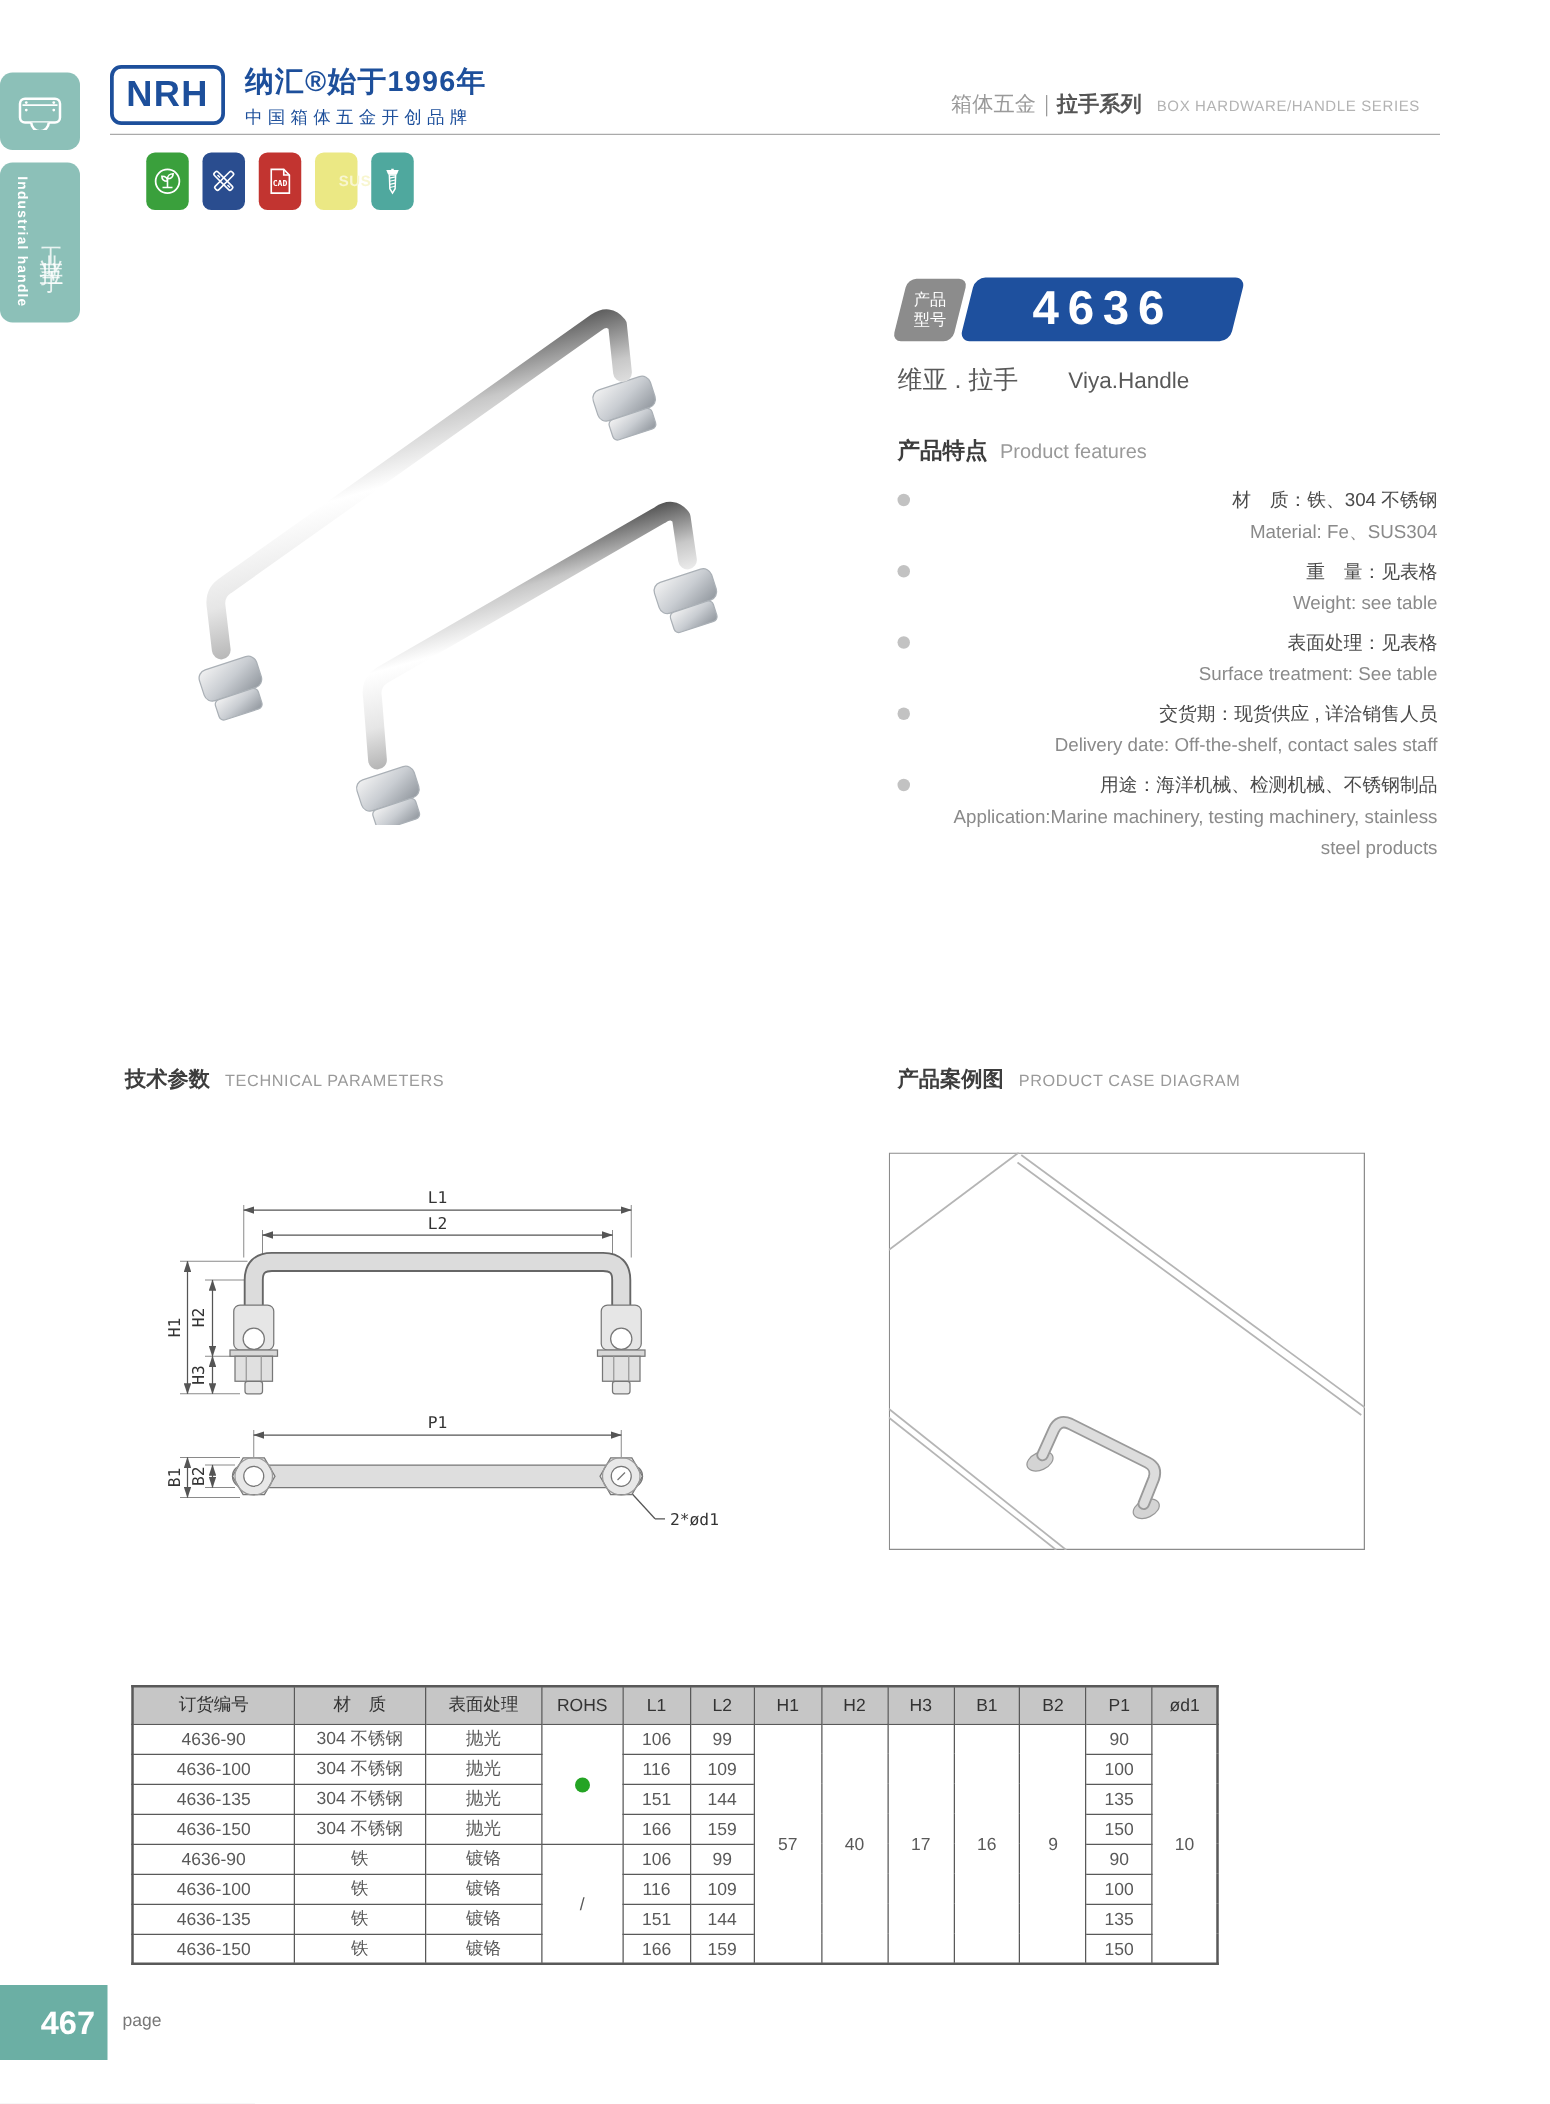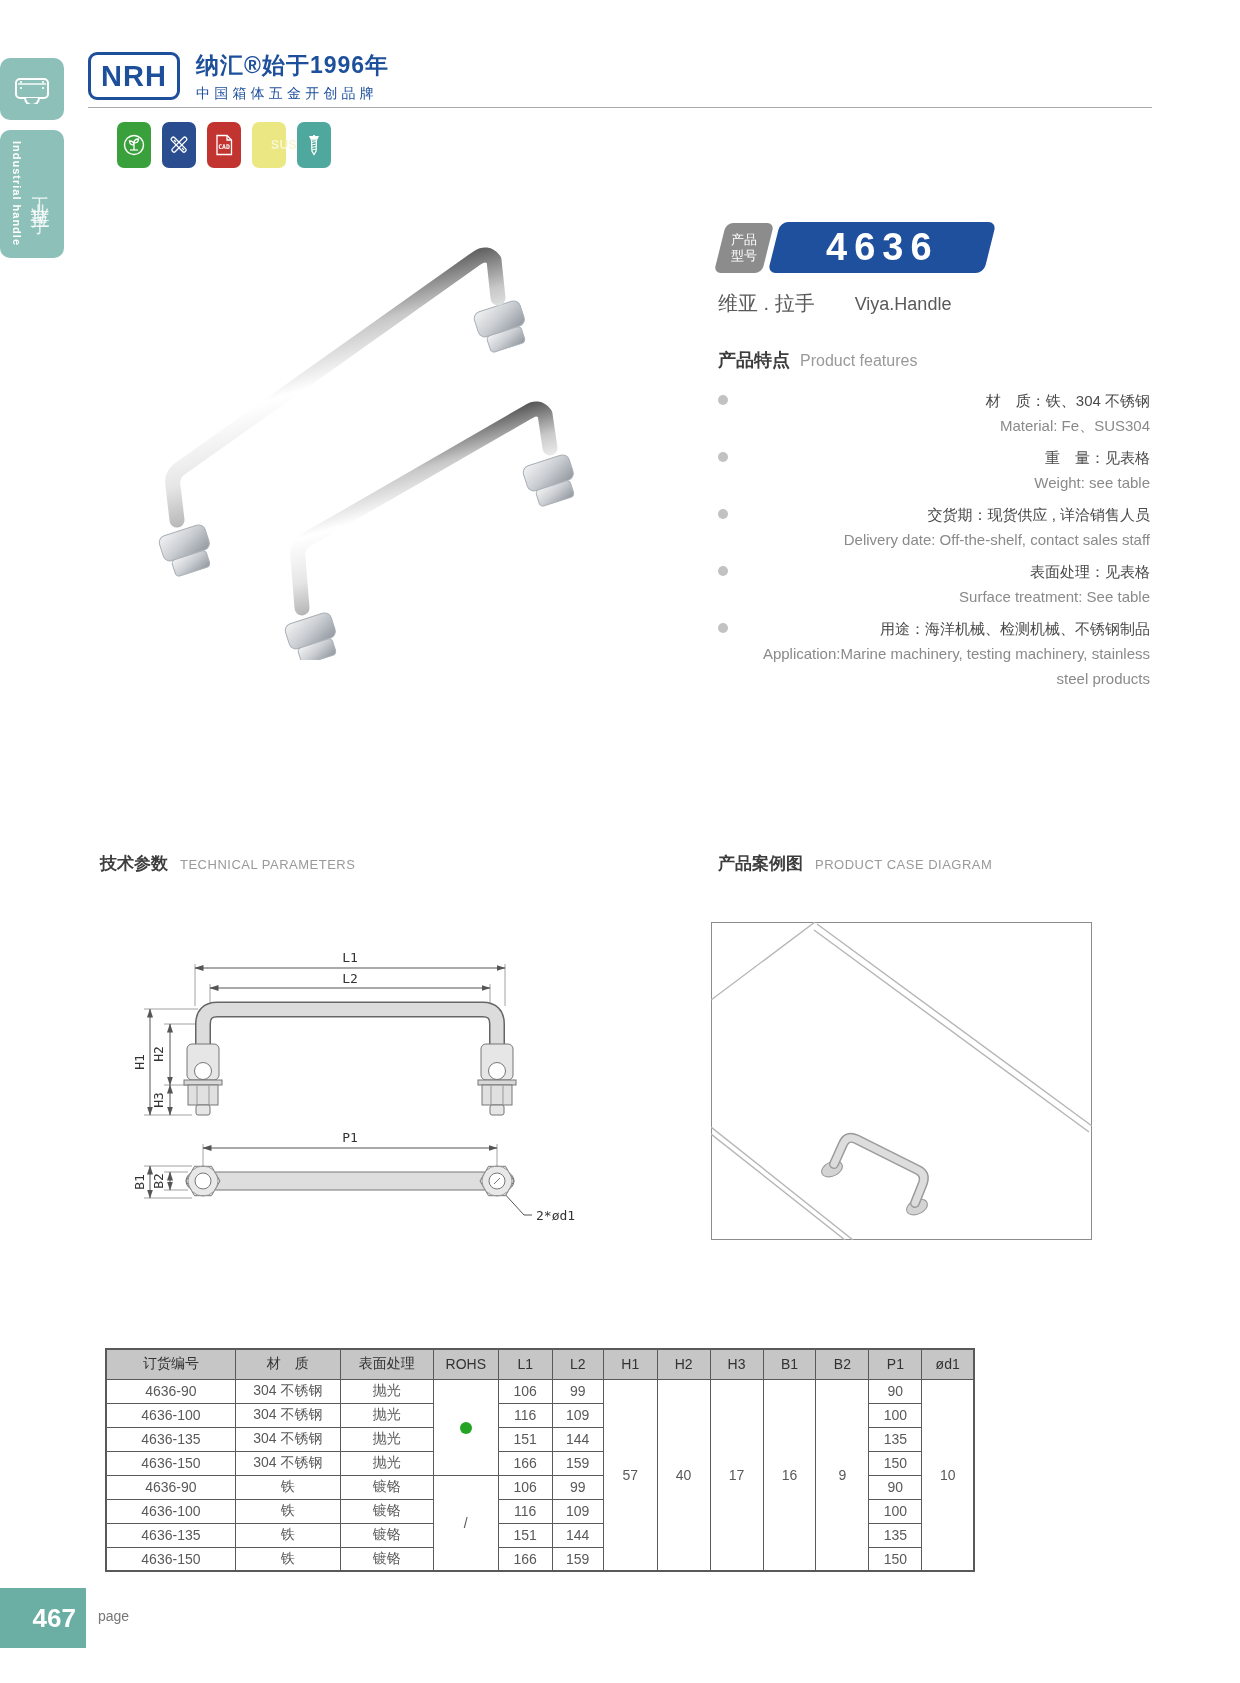--- a/index.html
+++ b/index.html
@@ -98,20 +98,24 @@
     <span class="v-en">Industrial handle</span>
     <span class="v-cn">工业拉手</span>
   </div>
 
   <div class="logo-box">
     <span class="logo-text">NRH</span>
   </div>
   <div class="brand">
     <div class="brand-l1">纳汇®始于1996年</div>
     <div class="brand-l2">中国箱体五金开创品牌</div>
+  </div>
+  <div class="series">
+    <span class="series-cn"><span>箱体五金｜</span><b>拉手系列</b></span>
+    <span class="series-en">BOX HARDWARE/HANDLE SERIES</span>
   </div>
   <div class="header-rule"></div>
 
   <div class="icons">
     <div class="cicon" style="background:#3aa03c">
       <svg width="24" height="24" viewBox="0 0 24 24">
           <circle cx="12" cy="12" r="9.5" fill="none" stroke="#ffffff" stroke-width="1.4"></circle>
           <path d="M12 17 V10 M12 12 C 9 12 7.5 10.5 7.5 8 C 10 8 12 9 12 12 M12 10 C 15 10 16.5 8.5 16.5 6 C 14 6 12 7.5 12 10" fill="none" stroke="#ffffff" stroke-width="1.3"></path>
           <line x1="8" y1="17" x2="16" y2="17" stroke="#ffffff" stroke-width="1.2"></line>
         </svg>
@@ -217,27 +221,27 @@
           <div class="feat-cn">材　质：铁、304 不锈钢</div>
           <div class="feat-en">Material: Fe、SUS304</div>
         </li>
         <li class="feat-item">
           <span class="fdot"></span>
           <div class="feat-cn">重　量：见表格</div>
           <div class="feat-en">Weight: see table</div>
         </li>
         <li class="feat-item">
           <span class="fdot"></span>
-          <div class="feat-cn">交货期：现货供应 , 详洽销售人员</div>
-          <div class="feat-en">Delivery date: Off-the-shelf, contact sales staff</div>
+          <div class="feat-cn">表面处理：见表格</div>
+          <div class="feat-en">Surface treatment: See table</div>
         </li>
         <li class="feat-item">
           <span class="fdot"></span>
-          <div class="feat-cn">表面处理：见表格</div>
-          <div class="feat-en">Surface treatment: See table</div>
+          <div class="feat-cn">交货期：现货供应 , 详洽销售人员</div>
+          <div class="feat-en">Delivery date: Off-the-shelf, contact sales staff</div>
         </li>
         <li class="feat-item">
           <span class="fdot"></span>
           <div class="feat-cn">用途：海洋机械、检测机械、不锈钢制品</div>
           <div class="feat-en">Application:Marine machinery, testing machinery, stainless steel products</div>
         </li>
       </ul>
   </div>
 
   <div class="sec-head sec-tech">

